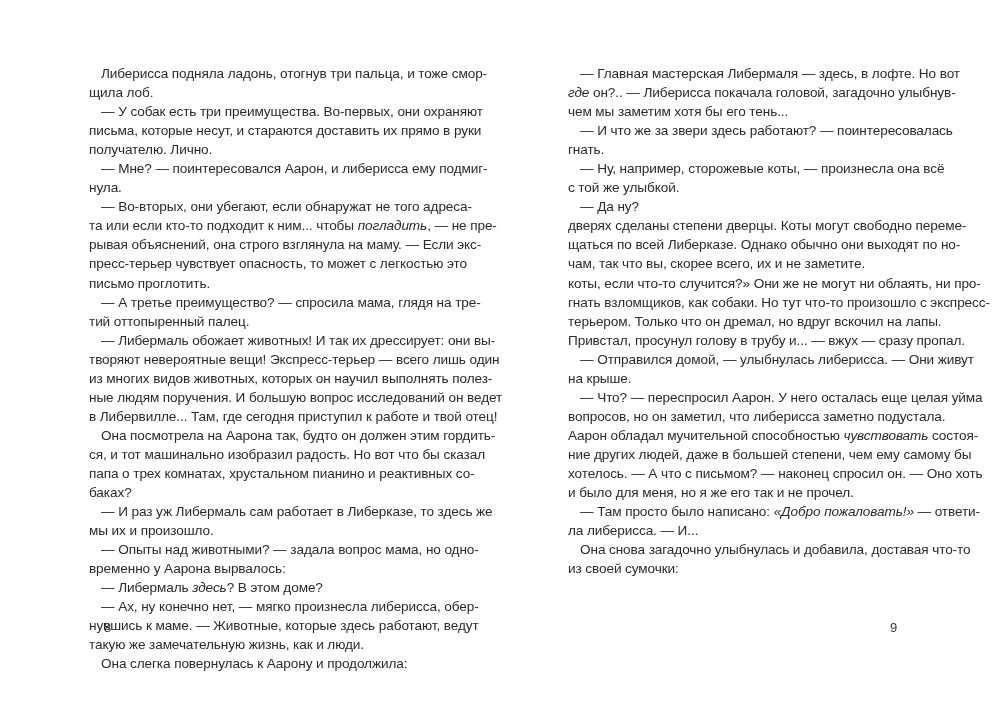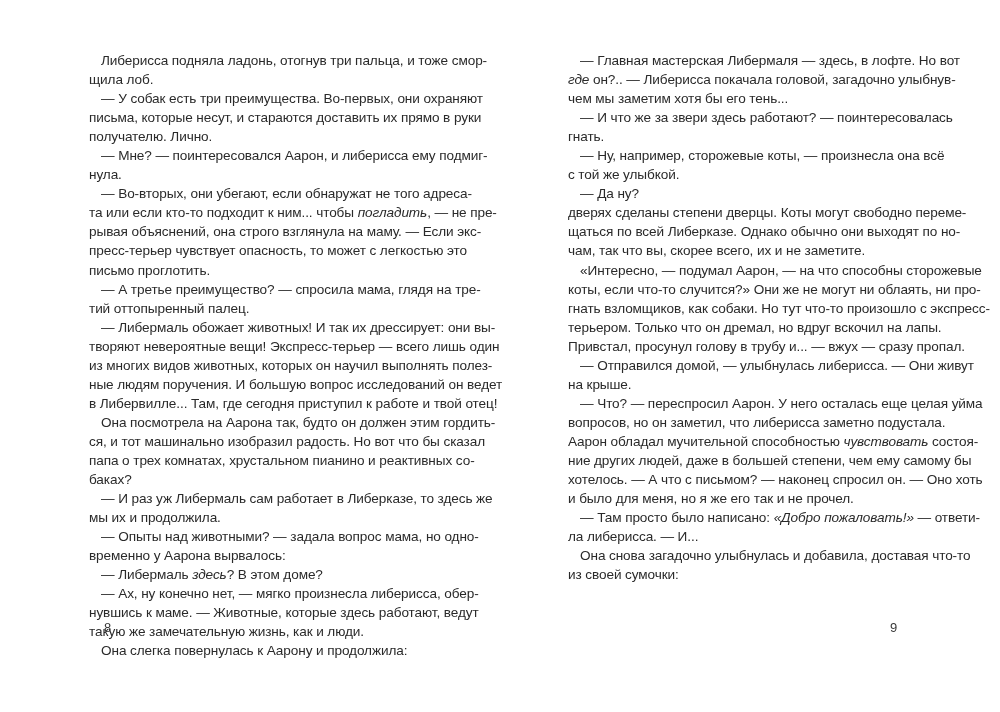--- a/index.html
+++ b/index.html
@@ -1,21 +1,21 @@
 <!DOCTYPE html>
 <html><head>
 <meta charset="utf-8">
 <style>
   html, body { margin: 0; padding: 0; background: #ffffff; }
   body { width: 1000px; height: 712px; position: relative; overflow: hidden;
          font-family: "Liberation Sans", "DejaVu Sans", sans-serif; color: #2a2a2a; }
   .page { position: absolute; top: 0; height: 712px; }
   .page.left { left: 0; width: 500px; }
   .page.right { left: 500px; width: 500px; }
-  .column { position: absolute; top: 51px; }
+  .column { position: absolute; top: 64px; }
   .left .column { left: 89px; width: 365px; }
   .right .column { left: 48px; width: 363px; margin-left: 20px; }
   .line { height: 19.05px; line-height: 19px; font-size: 13.6px; white-space: nowrap;
           text-align: justify; text-align-last: justify; overflow: visible; letter-spacing: -0.1px; }
   .line.last { text-align-last: left; }
   .line.indent { padding-left: 12px; }
   .line em { font-style: italic; }
   .page-number { position: absolute; top: 620px; font-size: 13px; color: #3a3a3a; }
   .left .page-number { left: 104px; }
   .right .page-number { left: 390px; }
@@ -42,21 +42,21 @@
       <div class="line indent">— Либермаль обожает животных! И так их дрессирует: они вы-</div>
       <div class="line">творяют невероятные вещи! Экспресс-терьер — всего лишь один</div>
       <div class="line">из многих видов животных, которых он научил выполнять полез-</div>
       <div class="line">ные людям поручения. И большую вопрос исследований он ведет</div>
       <div class="line last">в Либервилле... Там, где сегодня приступил к работе и твой отец!</div>
       <div class="line indent">Она посмотрела на Аарона так, будто он должен этим гордить-</div>
       <div class="line">ся, и тот машинально изобразил радость. Но вот что бы сказал</div>
       <div class="line">папа о трех комнатах, хрустальном пианино и реактивных со-</div>
       <div class="line last">баках?</div>
       <div class="line indent">— И раз уж Либермаль сам работает в Либерказе, то здесь же</div>
-      <div class="line last">мы их и продолжила.</div>
+      <div class="line last">мы их и произошло.</div>
       <div class="line indent">— Опыты над животными? — задала вопрос мама, но одно-</div>
       <div class="line last">временно у Аарона вырвалось:</div>
       <div class="line indent last">— Либермаль <em>здесь</em>? В этом доме?</div>
       <div class="line indent">— Ах, ну конечно нет, — мягко произнесла либерисса, обер-</div>
       <div class="line">нувшись к маме. — Животные, которые здесь работают, ведут</div>
       <div class="line last">такую же замечательную жизнь, как и люди.</div>
       <div class="line indent last">Она слегка повернулась к Аарону и продолжила:</div>
     </div>
   <div class="page-number">8</div>
 </div>
@@ -67,21 +67,20 @@
       <div class="line"><em>где</em> он?.. — Либерисса покачала головой, загадочно улыбнув-</div>
       <div class="line last">чем мы заметим хотя бы его тень...</div>
       <div class="line indent">— И что же за звери здесь работают? — поинтересовалась</div>
       <div class="line last">гнать.</div>
       <div class="line indent">— Ну, например, сторожевые коты, — произнесла она всё</div>
       <div class="line last">с той же улыбкой.</div>
       <div class="line indent last">— Да ну?</div>
       <div class="line">дверях сделаны степени дверцы. Коты могут свободно переме-</div>
       <div class="line">щаться по всей Либерказе. Однако обычно они выходят по но-</div>
       <div class="line last">чам, так что вы, скорее всего, их и не заметите.</div>
-      <div class="line indent">«Интересно, — подумал Аарон, — на что способны сторожевые</div>
       <div class="line">коты, если что-то случится?» Они же не могут ни облаять, ни про-</div>
       <div class="line">гнать взломщиков, как собаки. Но тут что-то произошло с экспресс-</div>
       <div class="line">терьером. Только что он дремал, но вдруг вскочил на лапы.</div>
       <div class="line last">Привстал, просунул голову в трубу и... — вжух — сразу пропал.</div>
       <div class="line indent">— Отправился домой, — улыбнулась либерисса. — Они живут</div>
       <div class="line last">на крыше.</div>
       <div class="line indent">— Что? — переспросил Аарон. У него осталась еще целая уйма</div>
       <div class="line">вопросов, но он заметил, что либерисса заметно подустала.</div>
       <div class="line">Аарон обладал мучительной способностью <em>чувствовать</em> состоя-</div>
       <div class="line">ние других людей, даже в большей степени, чем ему самому бы</div>

